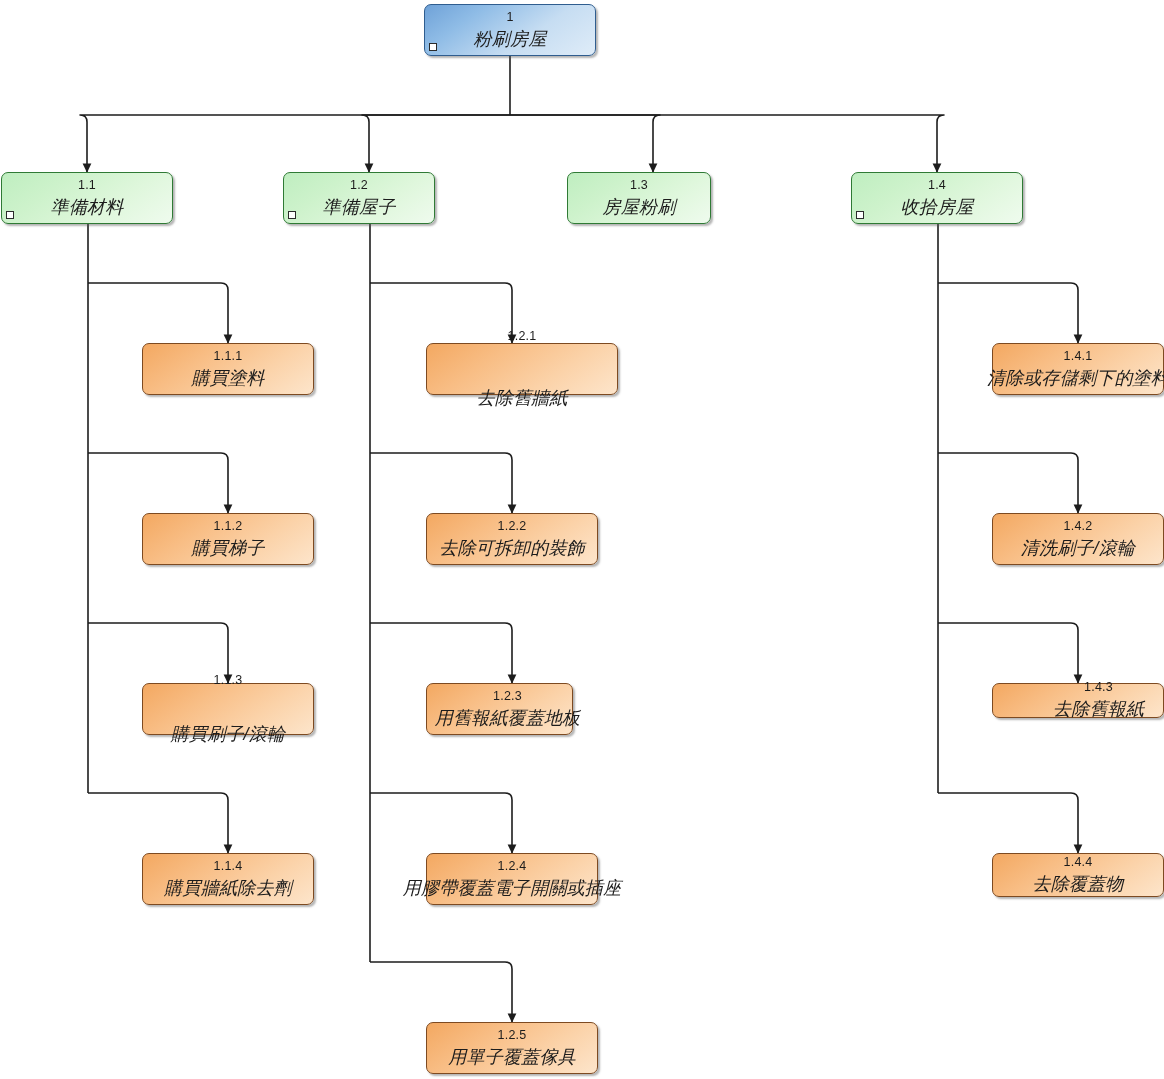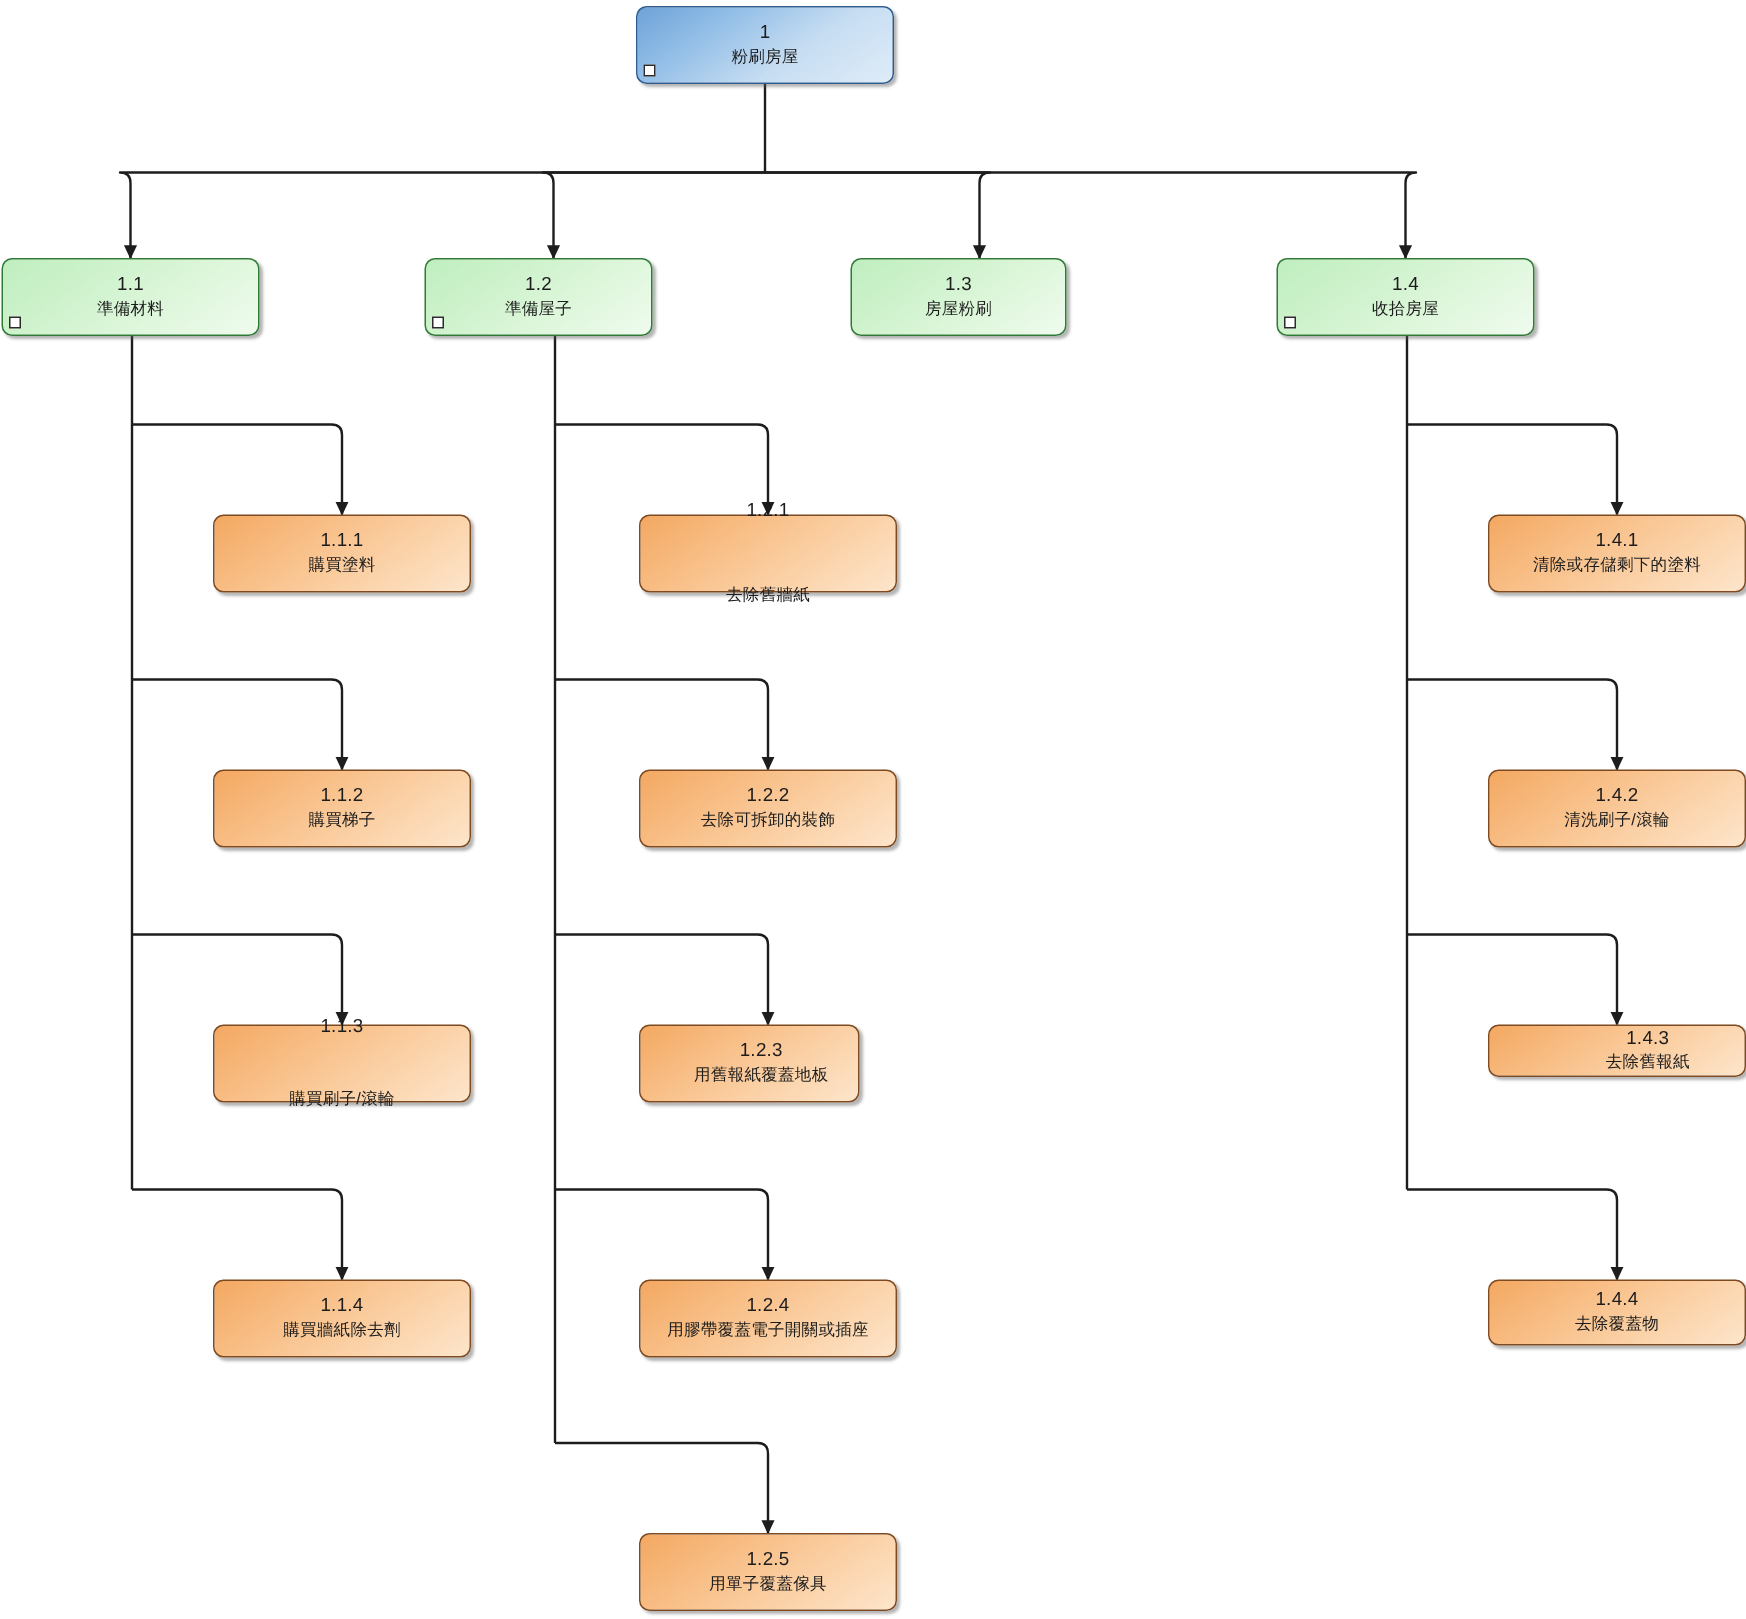--- a/index.html
+++ b/index.html
@@ -9,21 +9,21 @@
 
   
   #links{position:absolute;left:0;top:0;width:1164px;height:1079px;pointer-events:none;}
 
   
   .node{position:absolute;box-sizing:border-box;border-radius:7px;
         display:flex;flex-direction:column;align-items:center;justify-content:center;
         text-align:center;color:#1c1c1c;line-height:1.25;
         box-shadow:2px 2px 2px rgba(90,90,90,.45);}
   .node .nid{font-size:12.5px;letter-spacing:.2px;}
-  .node .nlabel{font-size:11px;letter-spacing:.2px;margin-top:2px;white-space:nowrap;}
+  .node .nlabel{font-size:18px;letter-spacing:.2px;margin-top:2px;white-space:nowrap;font-style:italic;}
 
   .lvl-root{
     border:1.3px solid #2f5d8f;
     background:linear-gradient(145deg,#6fa2d8 0%,#8fbce6 26%,#c6ddf2 62%,#dfecf8 100%);
   }
   .lvl-2{
     border:1.3px solid #2f7a35;
     background:linear-gradient(145deg,#bfeec0 0%,#cdf2cb 30%,#dff7dc 65%,#effbee 100%);
   }
   .lvl-3{
@@ -105,21 +105,21 @@
         <div class="nlabel">購買梯子</div>
       </div>
       <div class="node lvl-3" style="left: 142px; top: 683px; width: 172px; height: 52px; gap: 32px;">
         <div class="nid">1.1.3</div>
         <div class="nlabel">購買刷子/滾輪</div>
       </div>
       <div class="node lvl-3" style="left: 142px; top: 853px; width: 172px; height: 52px;">
         <div class="nid">1.1.4</div>
         <div class="nlabel">購買牆紙除去劑</div>
       </div>
-      <div class="node lvl-3" style="left: 426px; top: 343px; width: 172px; height: 52px; gap: 40px;">
+      <div class="node lvl-3" style="left: 426px; top: 343px; width: 192px; height: 52px; gap: 40px;">
         <div class="nid">1.2.1</div>
         <div class="nlabel">去除舊牆紙</div>
       </div>
       <div class="node lvl-3" style="left: 426px; top: 513px; width: 172px; height: 52px; justify-content: center;">
         <div class="nid">1.2.2</div>
         <div class="nlabel">去除可拆卸的裝飾</div>
       </div>
       <div class="node lvl-3" style="left: 426px; top: 683px; width: 147px; height: 52px; padding-left: 16px;">
         <div class="nid">1.2.3</div>
         <div class="nlabel">用舊報紙覆蓋地板</div>

